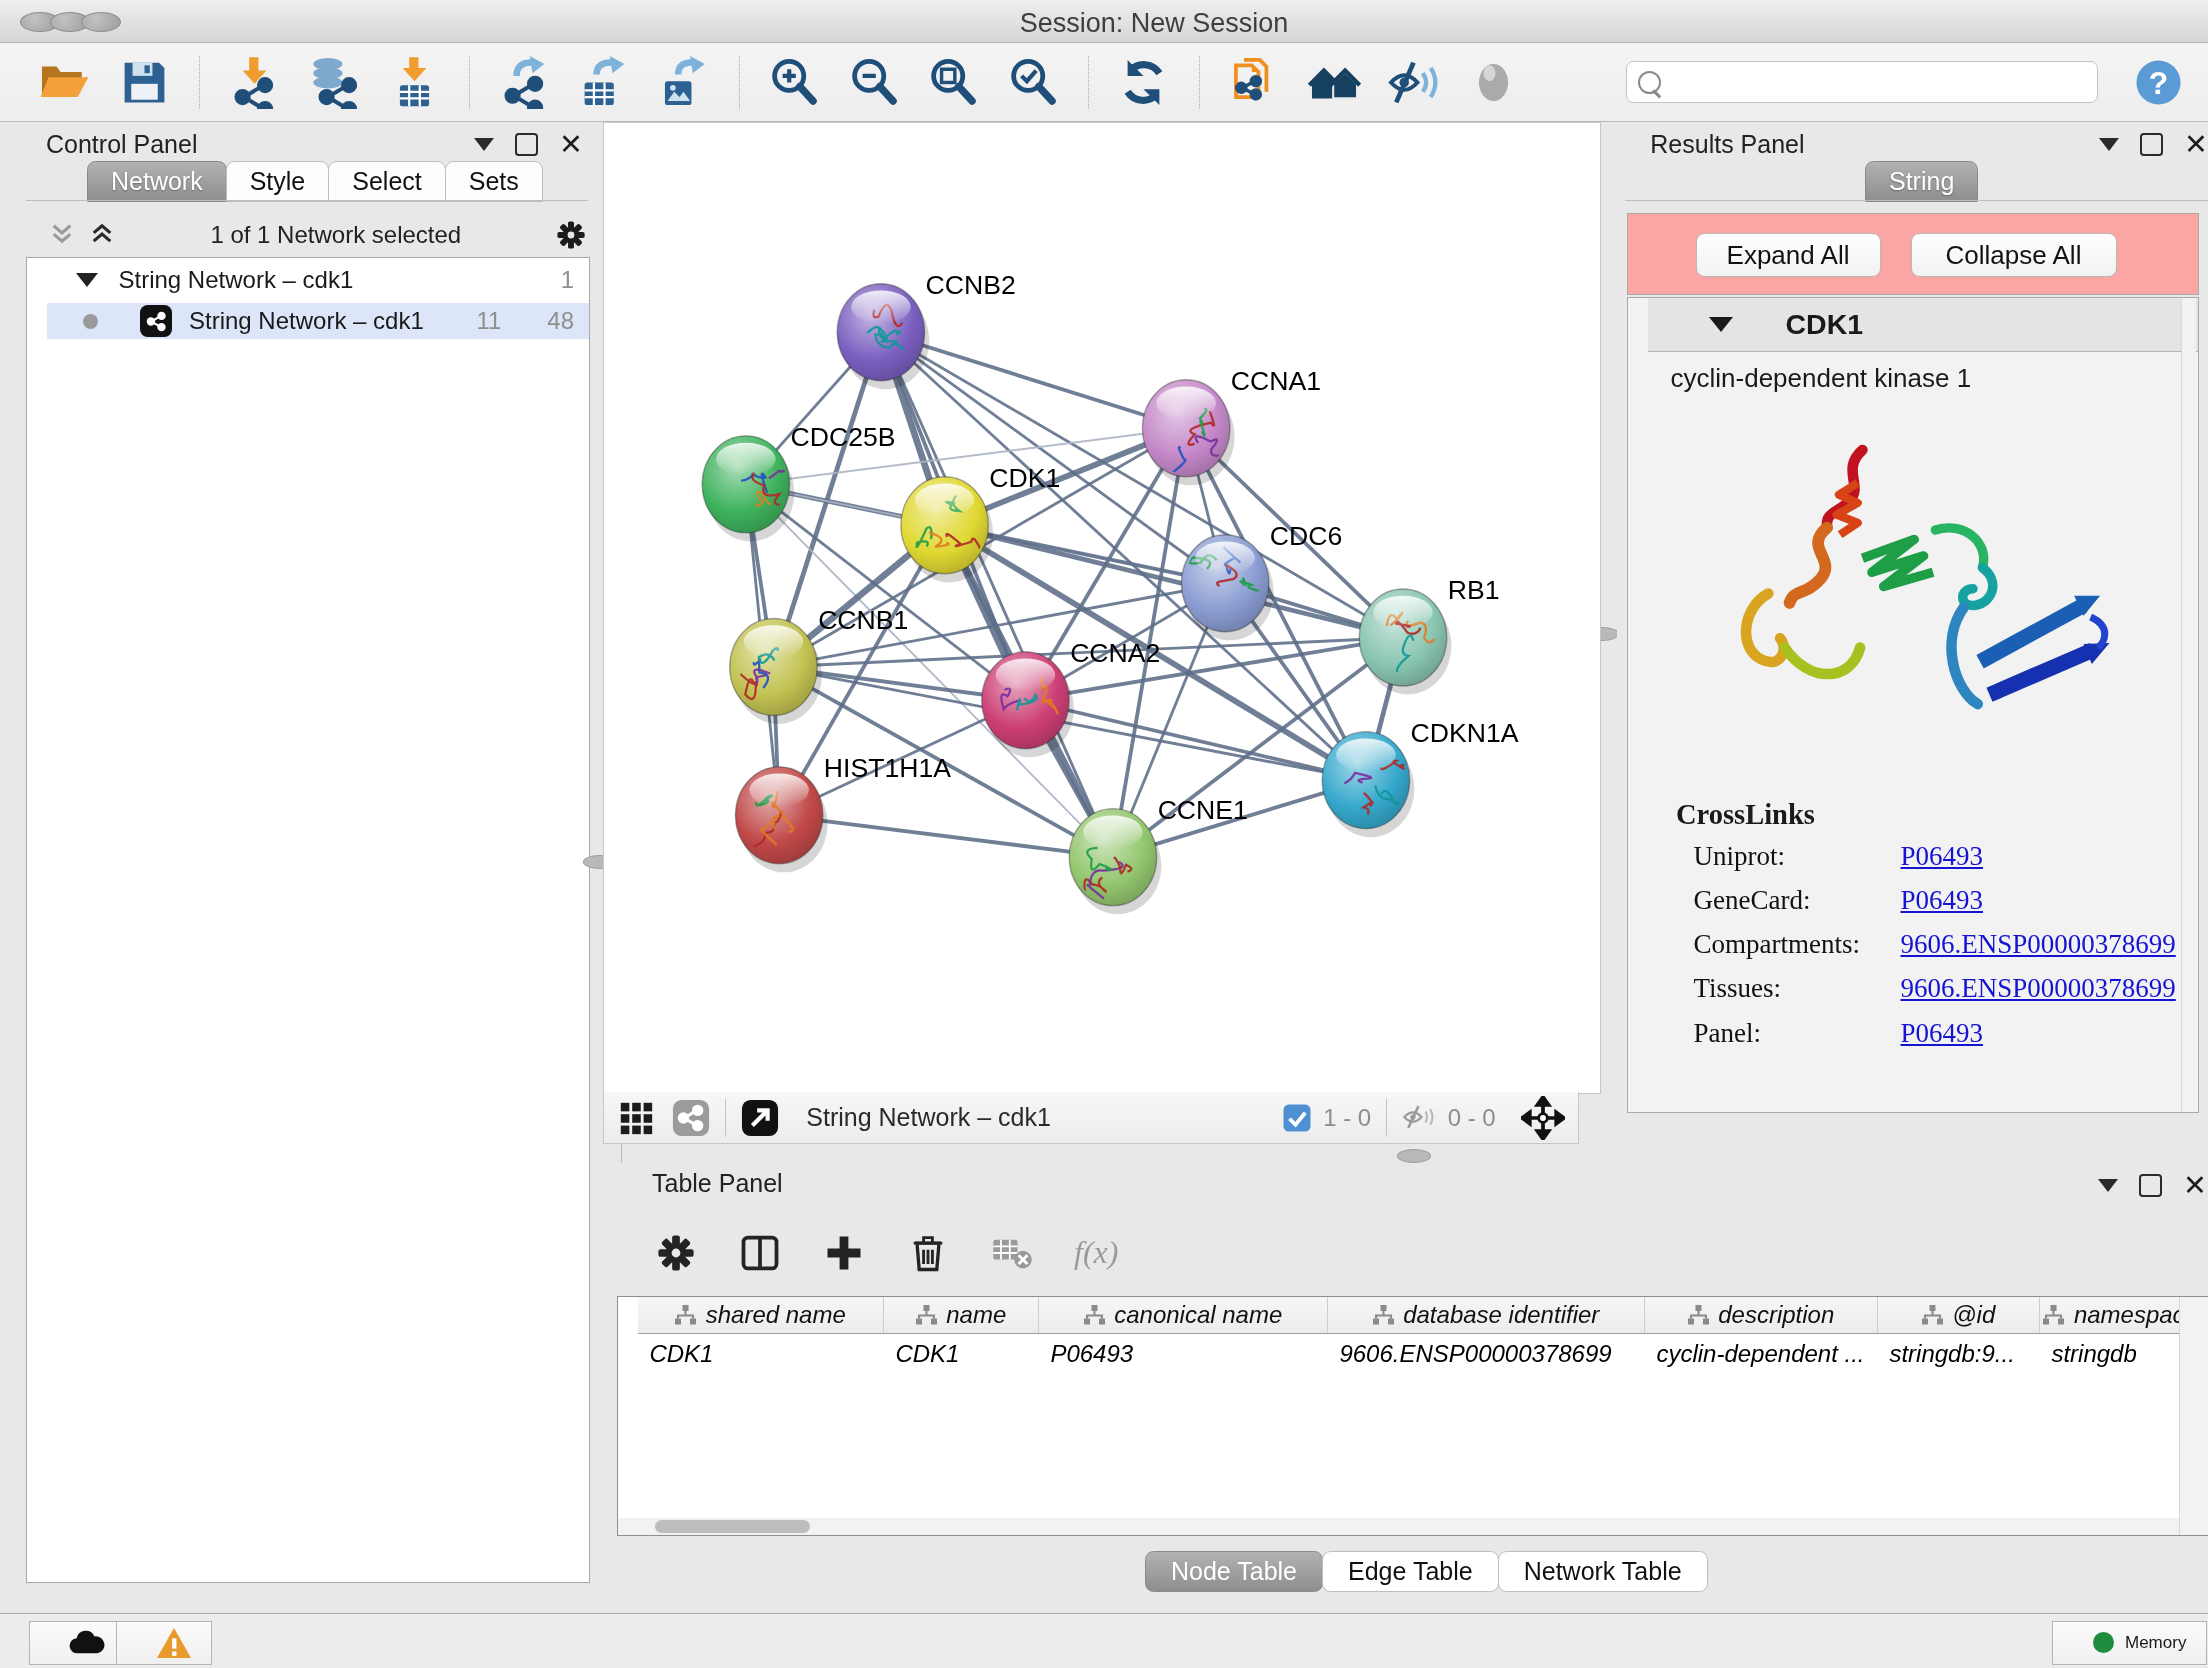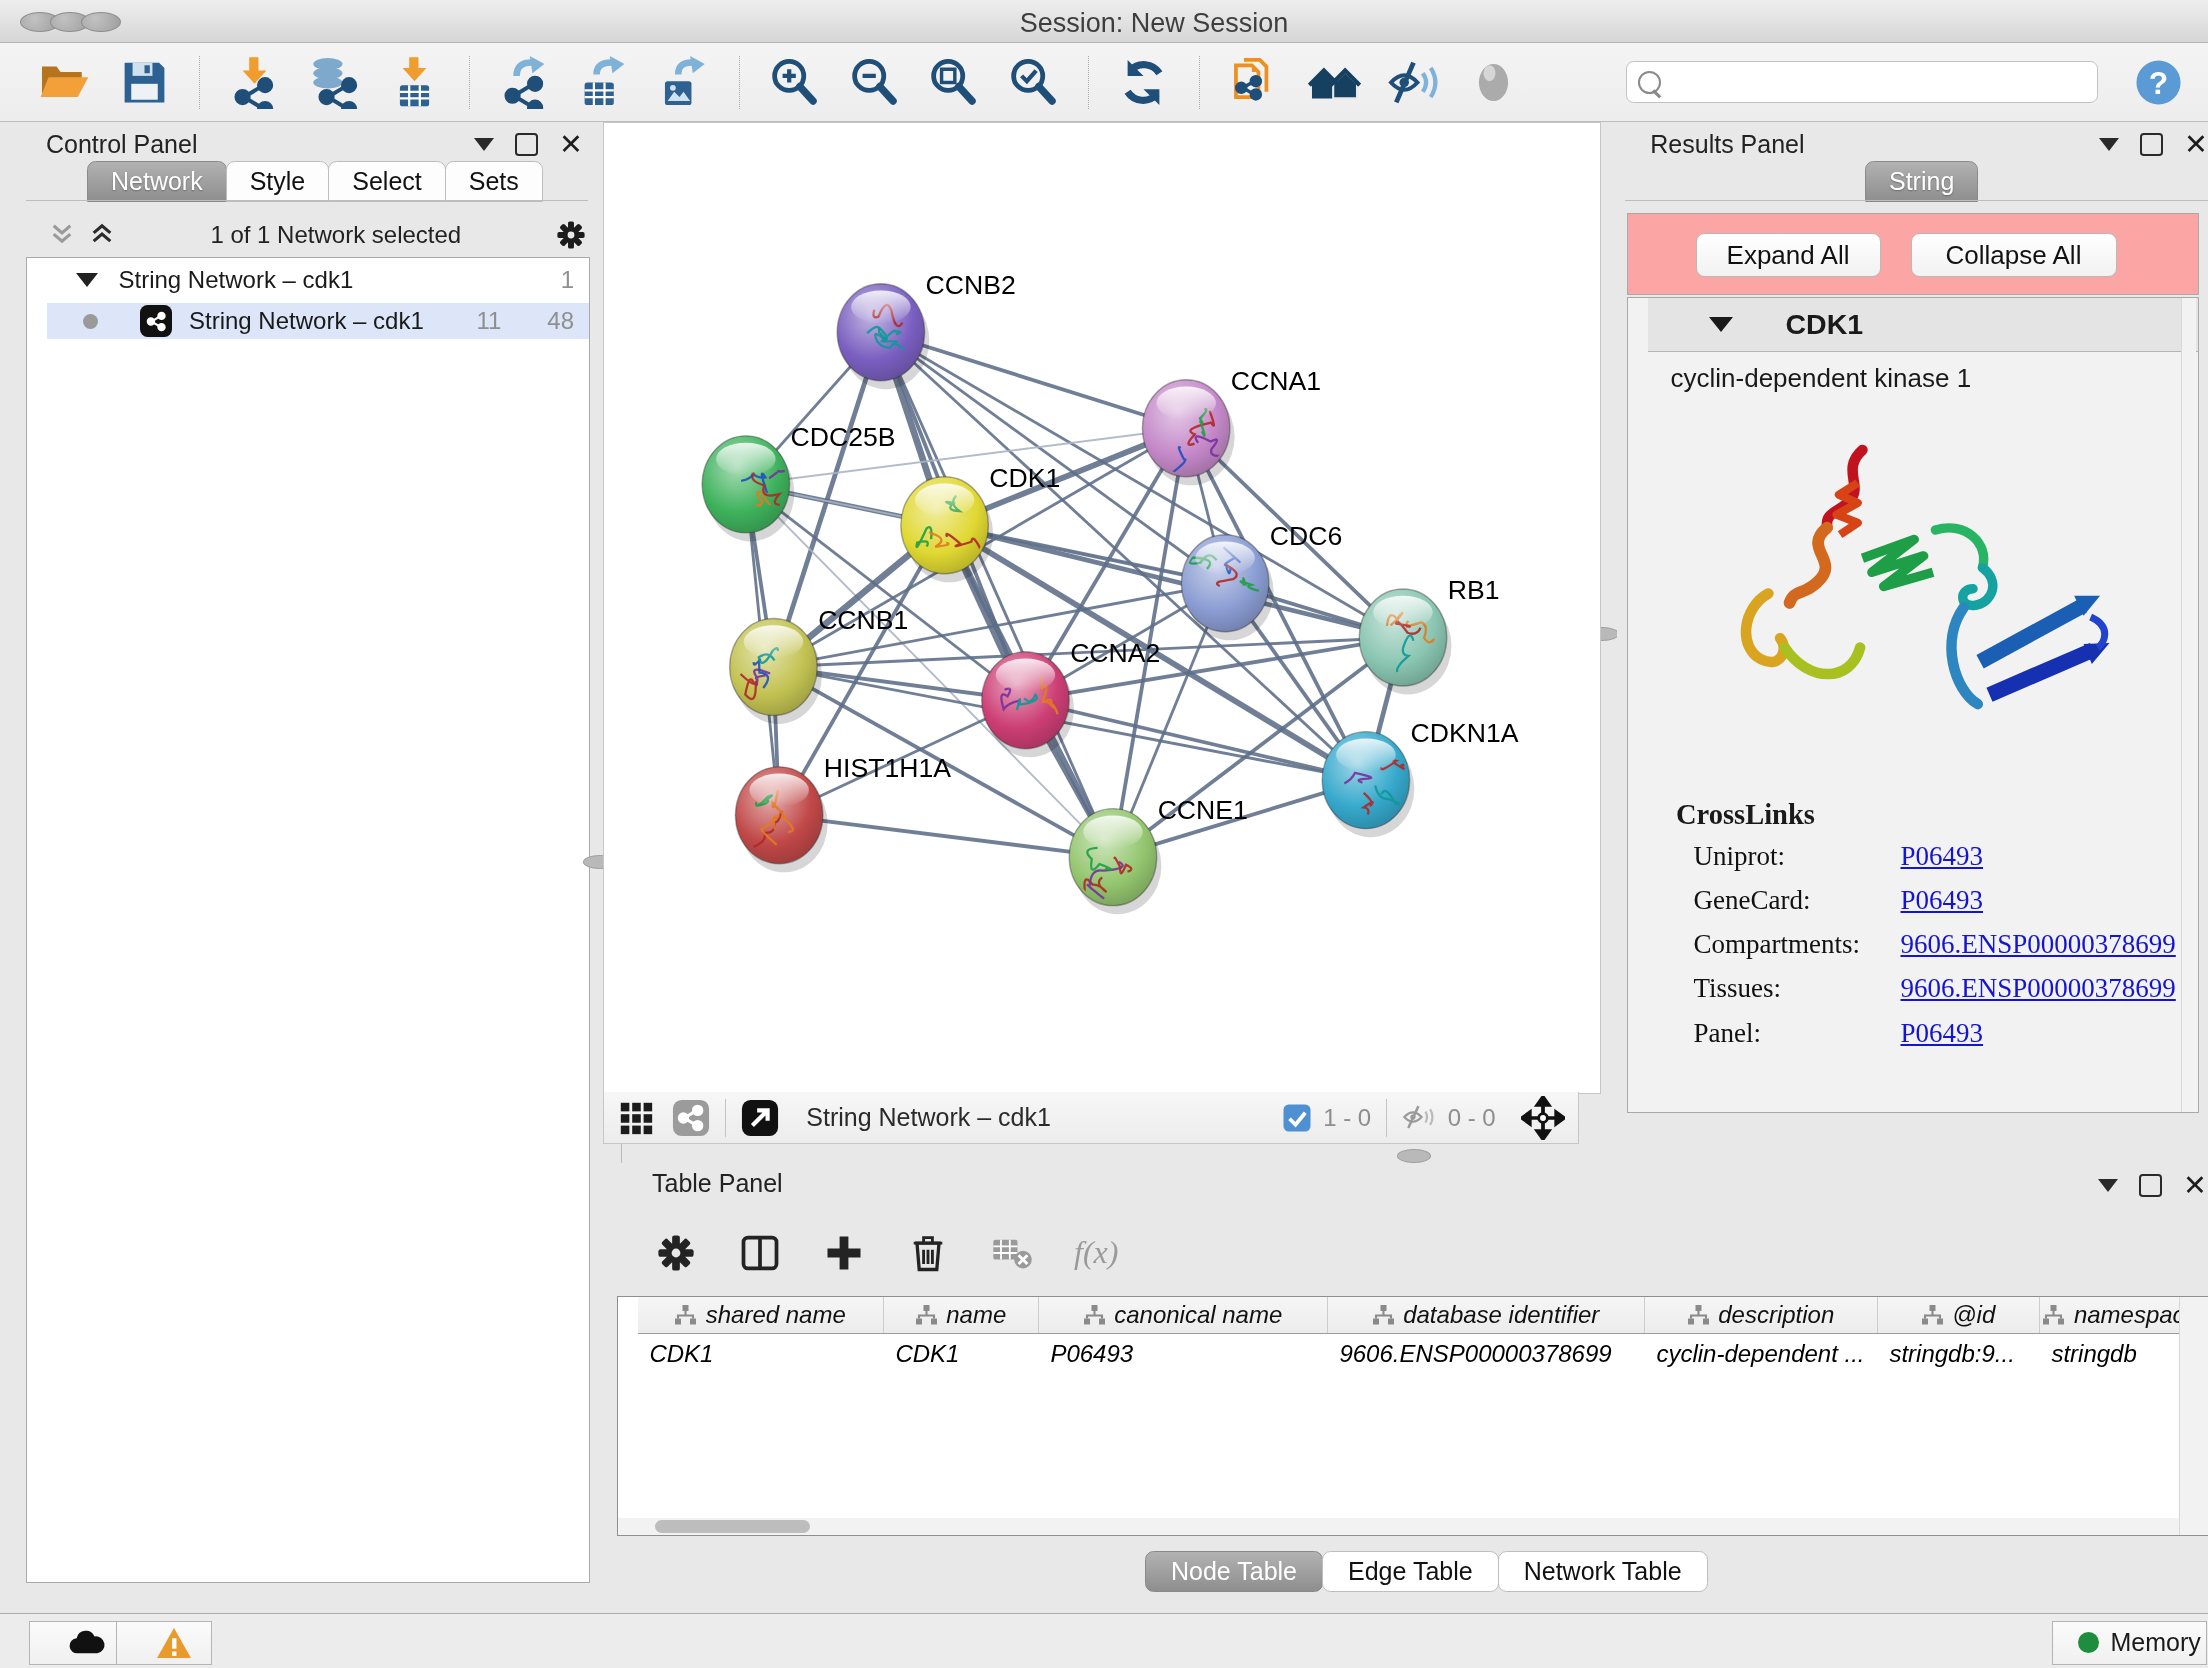--- a/index.html
+++ b/index.html
@@ -841,17 +841,17 @@
     </div>
     <div class="abs sb-btn" style="left:116px;top:6.7px;width:74px;">
       <span style="width:38px;height:34px;" id="sb-warn"><svg viewBox="0 0 40 36" width="38" height="34">
             <path d="M20 2 L38 34 H2z" fill="#e89b2c"></path>
             <rect x="18" y="13" width="4.6" height="11" fill="#fff"></rect>
             <rect x="18" y="27" width="4.6" height="4.6" fill="#fff"></rect>
           </svg></span>
     </div>
     <div class="abs sb-btn" style="right:21px;top:6.7px;width:133px;">
       <span class="mem-dot"></span>
-      <span style="font-size:25px;">Memory</span>
+      <span style="font-size:17px;">Memory</span>
     </div>
   </div>
 </div>
 
 
 </body></html>

